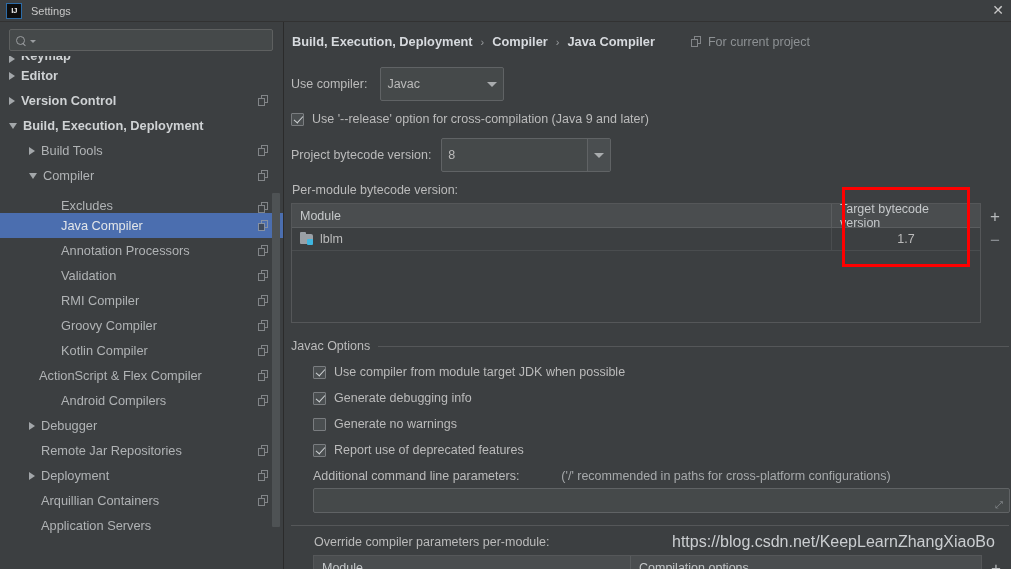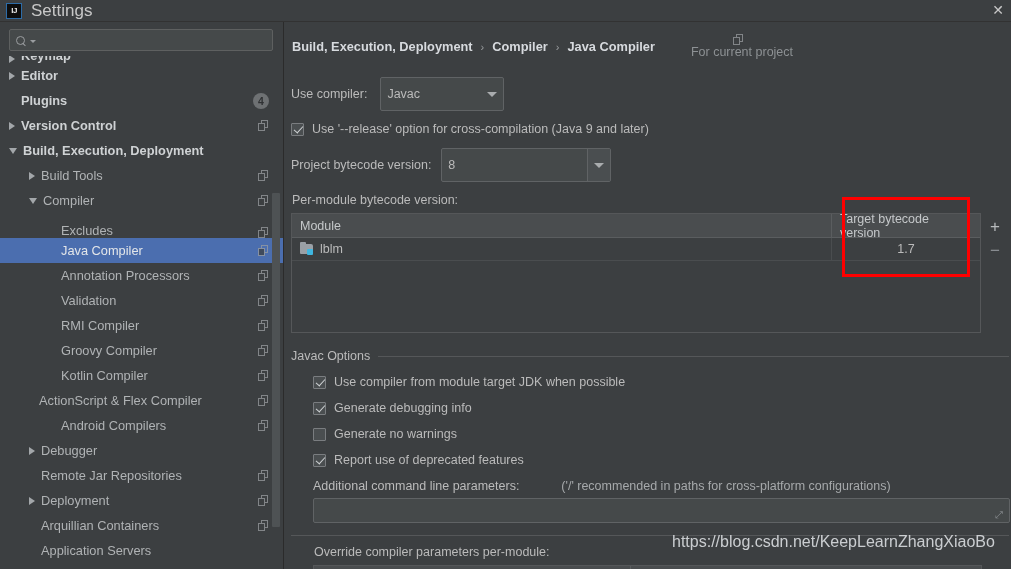--- a/index.html
+++ b/index.html
@@ -35,21 +35,21 @@
     flex: none;
   }
   .ij-logo span {
     color: #e8e8e8;
     font-size: 8px;
     font-weight: bold;
     letter-spacing: -0.5px;
     line-height: 1;
   }
   .title-text {
-    font-size: 17px;
+    font-size: 11px;
     color: #c8c8c8;
   }
   .close-btn {
     position: absolute;
     right: 4px; top: 1px;
     width: 18px; height: 18px;
     display: flex; align-items: center; justify-content: center;
     color: #c8c8c8;
     font-size: 14px;
     line-height: 1;
@@ -230,21 +230,20 @@
     font-weight: normal;
     font-size: 11px;
   }
   .for-project {
     display: flex;
     align-items: center;
     font-weight: normal;
     color: #8d9194;
     margin-left: 36px;
     font-size: 12.5px;
-    flex-direction: column;
   }
   .for-project .copy-icon { margin-right: 6px; }
 
   .row {
     display: flex;
     align-items: center;
     margin-bottom: 11px;
   }
   .lbl { color: #bbbbbb; font-size: 12.5px; }
 
@@ -509,26 +508,20 @@
     <div class="tree" id="tree">
         <div class="tree-item clipped" style="padding-left: 9px;">
           <div class="tri right"></div>
           <span class="ti-label bold">Keymap</span>
           <span class="ti-spacer"></span>
         </div>
         <div class="tree-item" style="padding-left: 9px;">
           <div class="tri right"></div>
           <span class="ti-label bold">Editor</span>
           <span class="ti-spacer"></span>
-        </div>
-        <div class="tree-item" style="padding-left: 9px;">
-          <div class="tri none"></div>
-          <span class="ti-label bold">Plugins</span>
-          <span class="ti-spacer"></span>
-          <span class="badge">4</span>
         </div>
         <div class="tree-item" style="padding-left: 9px;">
           <div class="tri right"></div>
           <span class="ti-label bold">Version Control</span>
           <span class="ti-spacer"></span>
           <span class="copy-icon">
             <i></i>
             <b></b>
           </span>
         </div>

